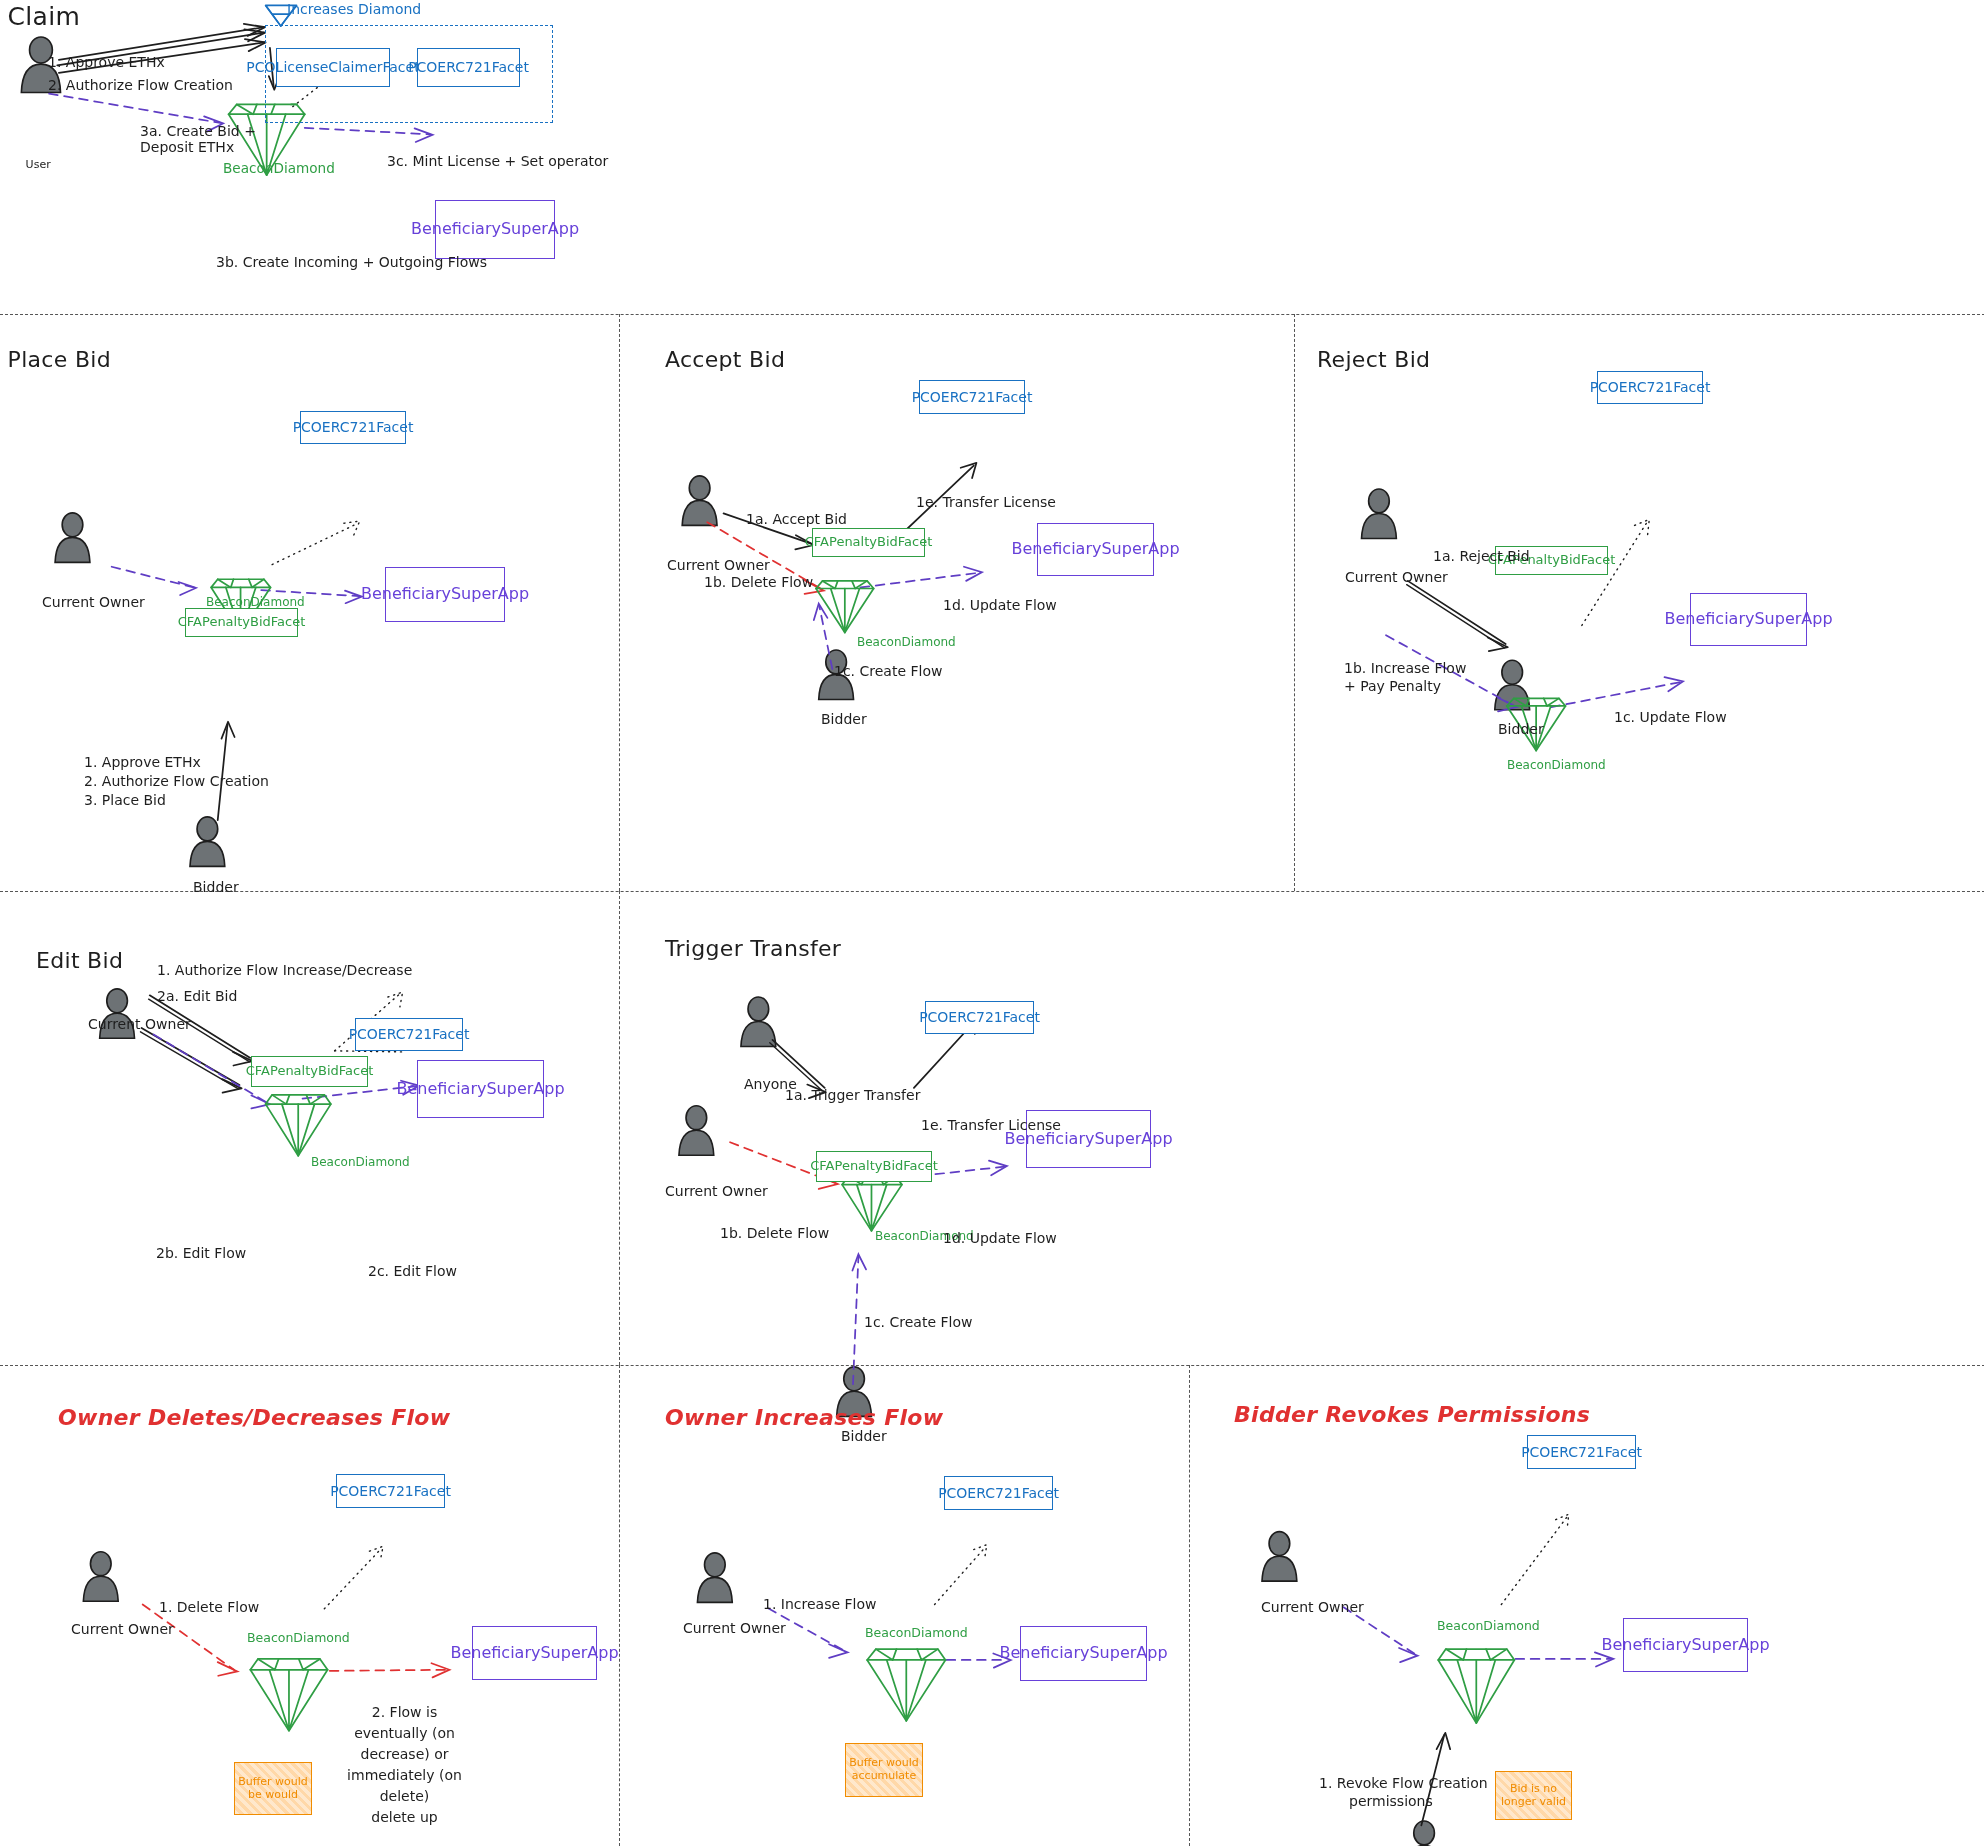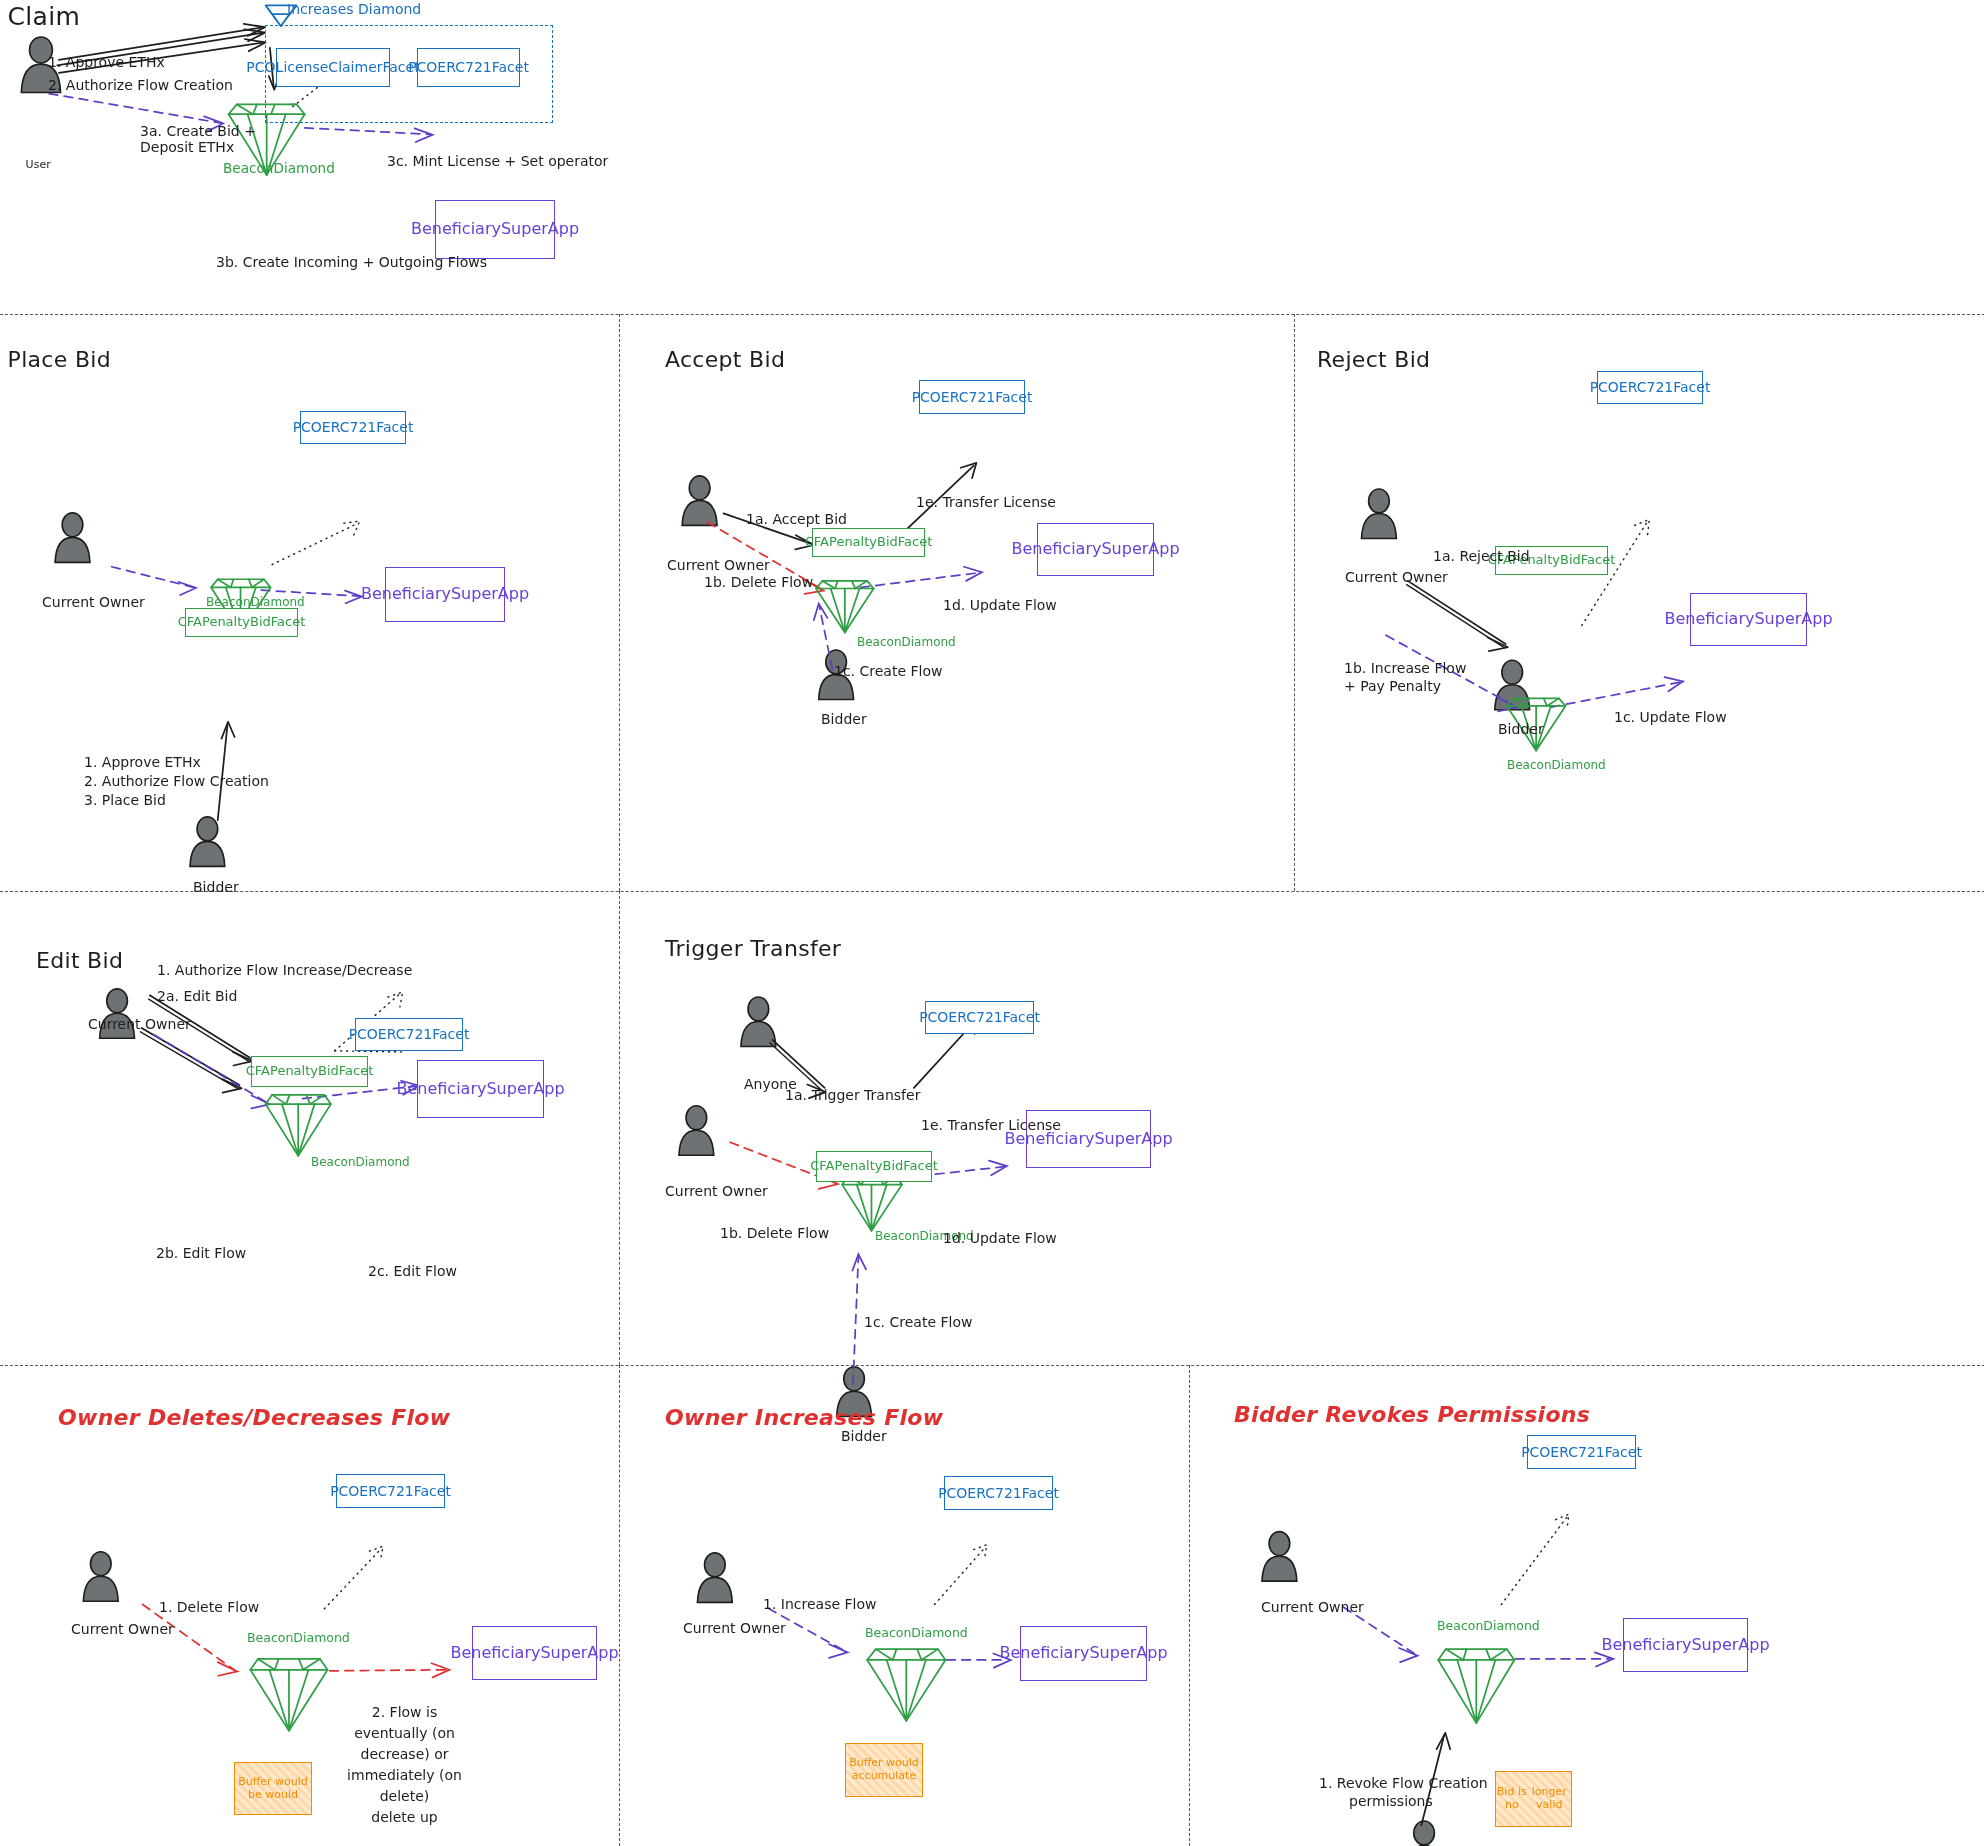--- a/index.html
+++ b/index.html
@@ -519,21 +519,21 @@
   <div class="lbl" style="left:763px;top:1594px;">1. Increase Flow</div>
 
   <div class="sect-title red" style="left:1234px;top:1402px;">Bidder Revokes Permissions</div>
 
   <div class="node box-blue" style="left:1527px;top:1435px;width:109px;height:34px;">
     <span>PCOERC721Facet</span>
   </div>
   <div class="node box-purple" style="left:1623px;top:1618px;width:125px;height:54px;">
     <span>BeneficiarySuperApp</span>
   </div>
-  <div class="node box-orange" style="left:1495px;top:1771px;width:77px;height:56px;flex-direction:row;">
+  <div class="node box-orange" style="left:1495px;top:1771px;width:77px;height:49px;flex-direction:column;">
     <span>Bid is no</span>
     <span>longer valid</span>
   </div>
 
   <div class="lbl green" style="left:1437px;top:1617px;font-size:12.5px;">BeaconDiamond</div>
   <div class="lbl" style="left:1261px;top:1597px;">Current Owner</div>
 
   <div class="lbl" style="left:1319px;top:1773px;">1. Revoke Flow Creation</div>
   <div class="lbl" style="left:1349px;top:1791px;">permissions</div>
 

